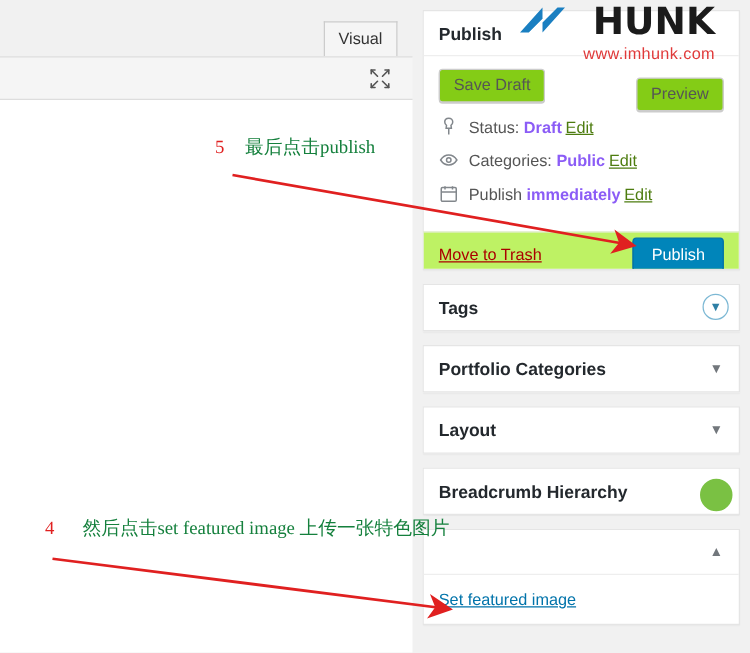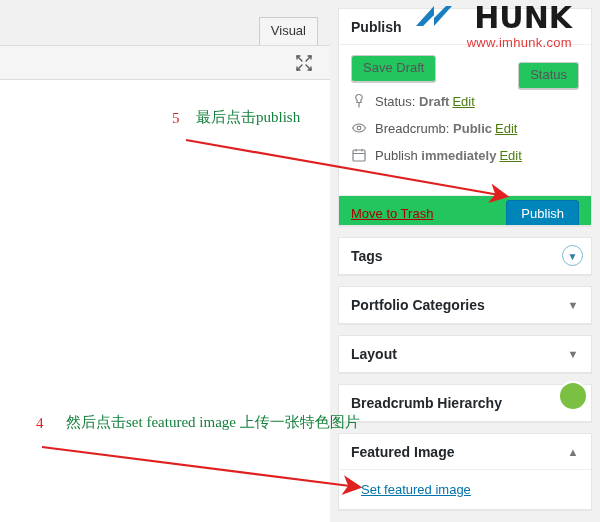--- a/index.html
+++ b/index.html
@@ -143,21 +143,21 @@
     box-sizing: border-box;
   }
 
   
   .publish-body {
     padding: 10px 12px 0 12px;
     position: relative;
   }
   .btn-secondary {
     display: inline-block;
-    background: #22c55e;
+    background: #84cc16;
     border: 1px solid #ccc;
     border-radius: 3px;
     color: #555;
     font-size: 13px;
     padding: 4px 11px 5px;
     line-height: 16px;
     cursor: pointer;
     box-shadow: 0 1px 0 #ccc;
   }
   .preview-btn {
@@ -170,40 +170,40 @@
     padding: 0;
     list-style: none;
   }
   .misc-item {
     position: relative;
     padding: 0 0 11px 24px;
     font-size: 13px;
     line-height: 16px;
     color: #555;
   }
-  .misc-item b { color: #737373; }
+  .misc-item b { color: #8b5cf6; }
   .misc-icon {
     position: absolute;
     left: 0;
     top: -1px;
     width: 18px;
     height: 18px;
     color: #82878c;
   }
   .edit-link {
     color: #4d7c0f;
     text-decoration: underline;
     cursor: pointer;
     margin-left: 3px;
   }
   .publish-actions {
     border-top: 1px solid #eee;
-    background: #22c55e;
+    background: #bef264;
     padding: 9px 12px;
-    margin-top: 20px;
+    margin-top: 10px;
     overflow: hidden;
     position: relative;
     height: 30px;
     box-sizing: border-box;
   }
   .trash-link {
     color: #a00;
     text-decoration: underline;
     font-size: 13px;
     cursor: pointer;
@@ -222,21 +222,20 @@
     font-size: 13px;
     padding: 5px 14px 6px;
     line-height: 16px;
     cursor: pointer;
     box-shadow: 0 1px 0 #006799;
   }
 
   
   .featured-body {
     padding: 12px;
-    margin-left: 10px;
   }
   .featured-link {
     color: #0073aa;
     text-decoration: underline;
     font-size: 13px;
     cursor: pointer;
   }
 
   
   .logo-wrap {
@@ -330,41 +329,41 @@
     </div>
     <div class="editor-body"></div>
   </div>
 
   <div class="sidebar">
 
     <div class="box">
       <div class="box-header bordered">Publish</div>
       <div class="publish-body">
         <span class="btn-secondary">Save Draft</span>
-        <span class="btn-secondary preview-btn">Status</span>
+        <span class="btn-secondary preview-btn">Preview</span>
 
         <ul class="misc-list">
           <li class="misc-item">
             <span class="misc-icon">
               <svg width="16" height="16" viewBox="0 0 16 16">
                 <path d="M8 1.5c-1.9 0-3.2 1.4-3.2 3.1 0 1.1.6 2 1.4 2.6l-.3 2.3h4.2l-.3-2.3c.8-.6 1.4-1.5 1.4-2.6C11.2 2.9 9.9 1.5 8 1.5z" fill="none" stroke="#82878c" stroke-width="1.2"></path>
                 <path d="M8 10v4.5" stroke="#82878c" stroke-width="1.2" fill="none"></path>
               </svg>
             </span>
             <span>Status:</span>
             <b>Draft</b><span class="edit-link">Edit</span>
           </li>
           <li class="misc-item">
             <span class="misc-icon">
               <svg width="16" height="16" viewBox="0 0 16 16">
                 <path d="M1.5 8S4 4 8 4s6.5 4 6.5 4-2.5 4-6.5 4-6.5-4-6.5-4z" fill="none" stroke="#82878c" stroke-width="1.2"></path>
                 <circle cx="8" cy="8" r="1.8" fill="none" stroke="#82878c" stroke-width="1.2"></circle>
               </svg>
             </span>
-            <span>Breadcrumb:</span>
+            <span>Categories:</span>
             <b>Public</b><span class="edit-link">Edit</span>
           </li>
           <li class="misc-item">
             <span class="misc-icon">
               <svg width="16" height="16" viewBox="0 0 16 16">
                 <rect x="2" y="3" width="12" height="11" rx="1" fill="none" stroke="#82878c" stroke-width="1.2"></rect>
                 <path d="M2 6.5h12M5 2v2.5M11 2v2.5" stroke="#82878c" stroke-width="1.2" fill="none"></path>
               </svg>
             </span>
             <span>Publish</span>
@@ -401,21 +400,20 @@
 
     <div class="box">
       <div class="box-header">
         <span>Breadcrumb Hierarchy</span>
         <span class="toggle-arrow">▼</span>
       </div>
     </div>
 
     <div class="box">
       <div class="box-header bordered">
-        <span>Featured Image</span>
         <span class="toggle-arrow">▲</span>
       </div>
       <div class="featured-body">
         <span class="featured-link">Set featured image</span>
       </div>
     </div>
 
   </div>
 
   <div class="green-circle"></div>

